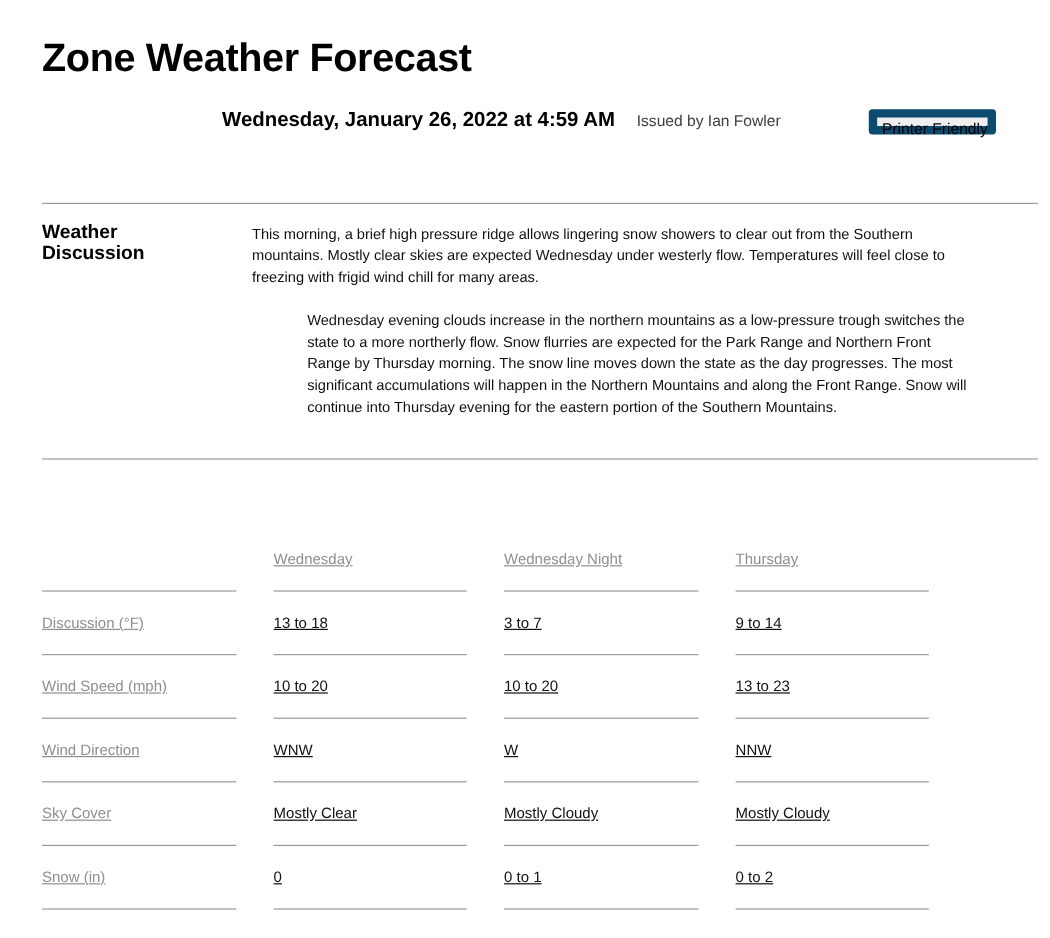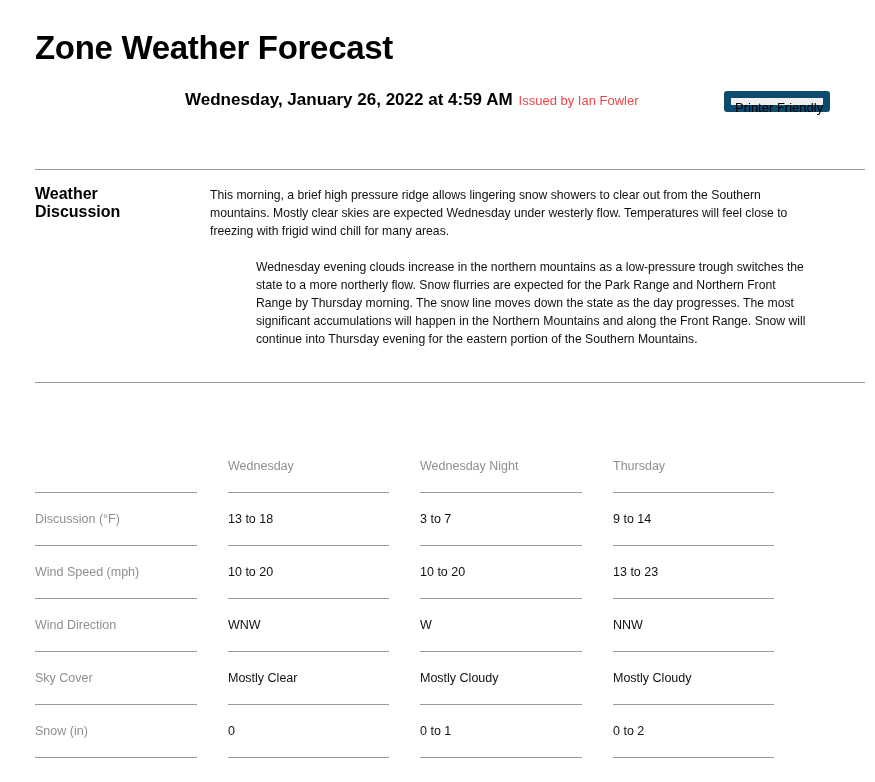--- a/index.html
+++ b/index.html
@@ -35,23 +35,23 @@
       align-items: baseline;
       white-space: nowrap;
       text-align: center;
     }
     .issued-date {
       font-size: 17px;
       font-weight: 700;
       color: #000;
     }
     .issued-by {
-      margin-left: 6px;
+      margin-left: 18px;
       font-size: 13px;
-      color: #ef4444;
+      color: #404040;
     }
     .printer-button {
       position: absolute;
       left: 724px;
       top: 91px;
       width: 106px;
       height: 21px;
       font-family: "Liberation Sans", "DejaVu Sans", sans-serif;
       font-size: 13px;
       color: #000;
@@ -111,20 +111,21 @@
       height: 53px;
     }
     .cell {
       position: absolute;
       top: 0;
       height: 53px;
       border-bottom: 1px solid #9a9a9a;
       font-size: 12.5px;
       line-height: 53px;
       white-space: nowrap;
+      text-decoration: underline;
     }
     .cell.label { left: 0; width: 162px; color: #8f8f8f; }
     .cell.c0 { left: 193px; width: 161px; color: #111; }
     .cell.c1 { left: 385px; width: 162px; color: #111; }
     .cell.c2 { left: 578px; width: 161px; color: #111; }
     .header-row .cell { color: #8f8f8f; }
   </style>
 </head>
 <body>
 

